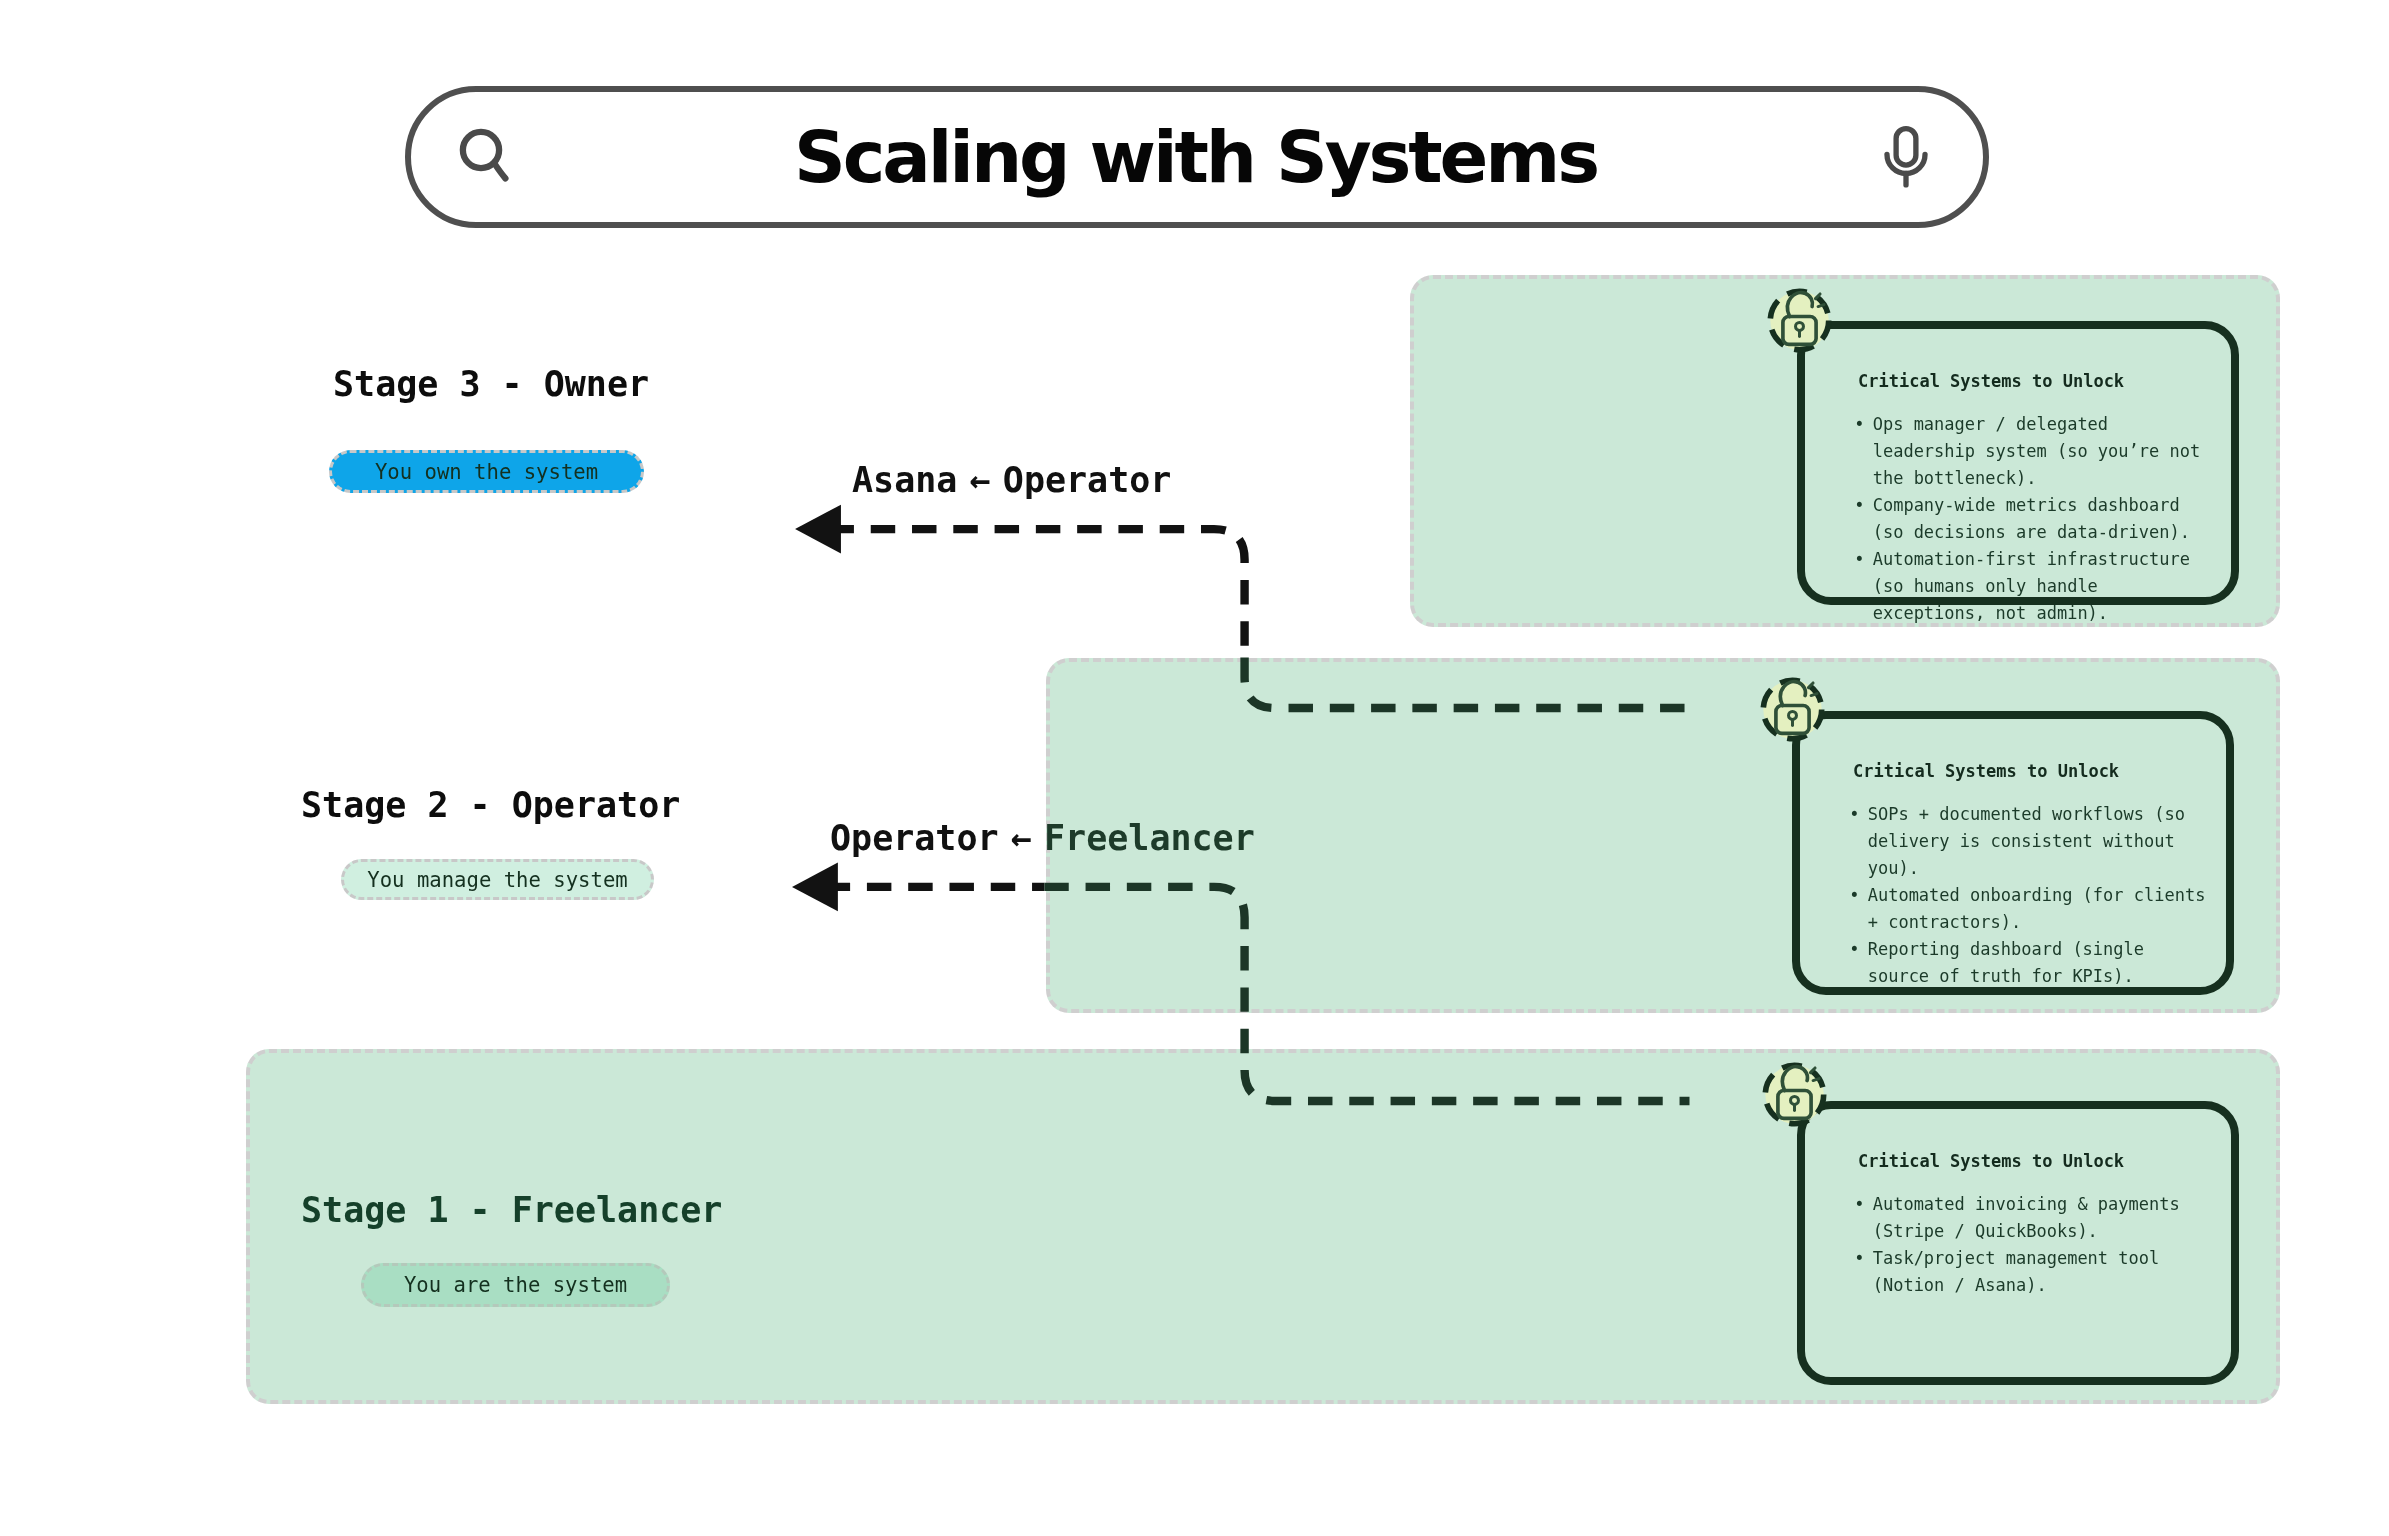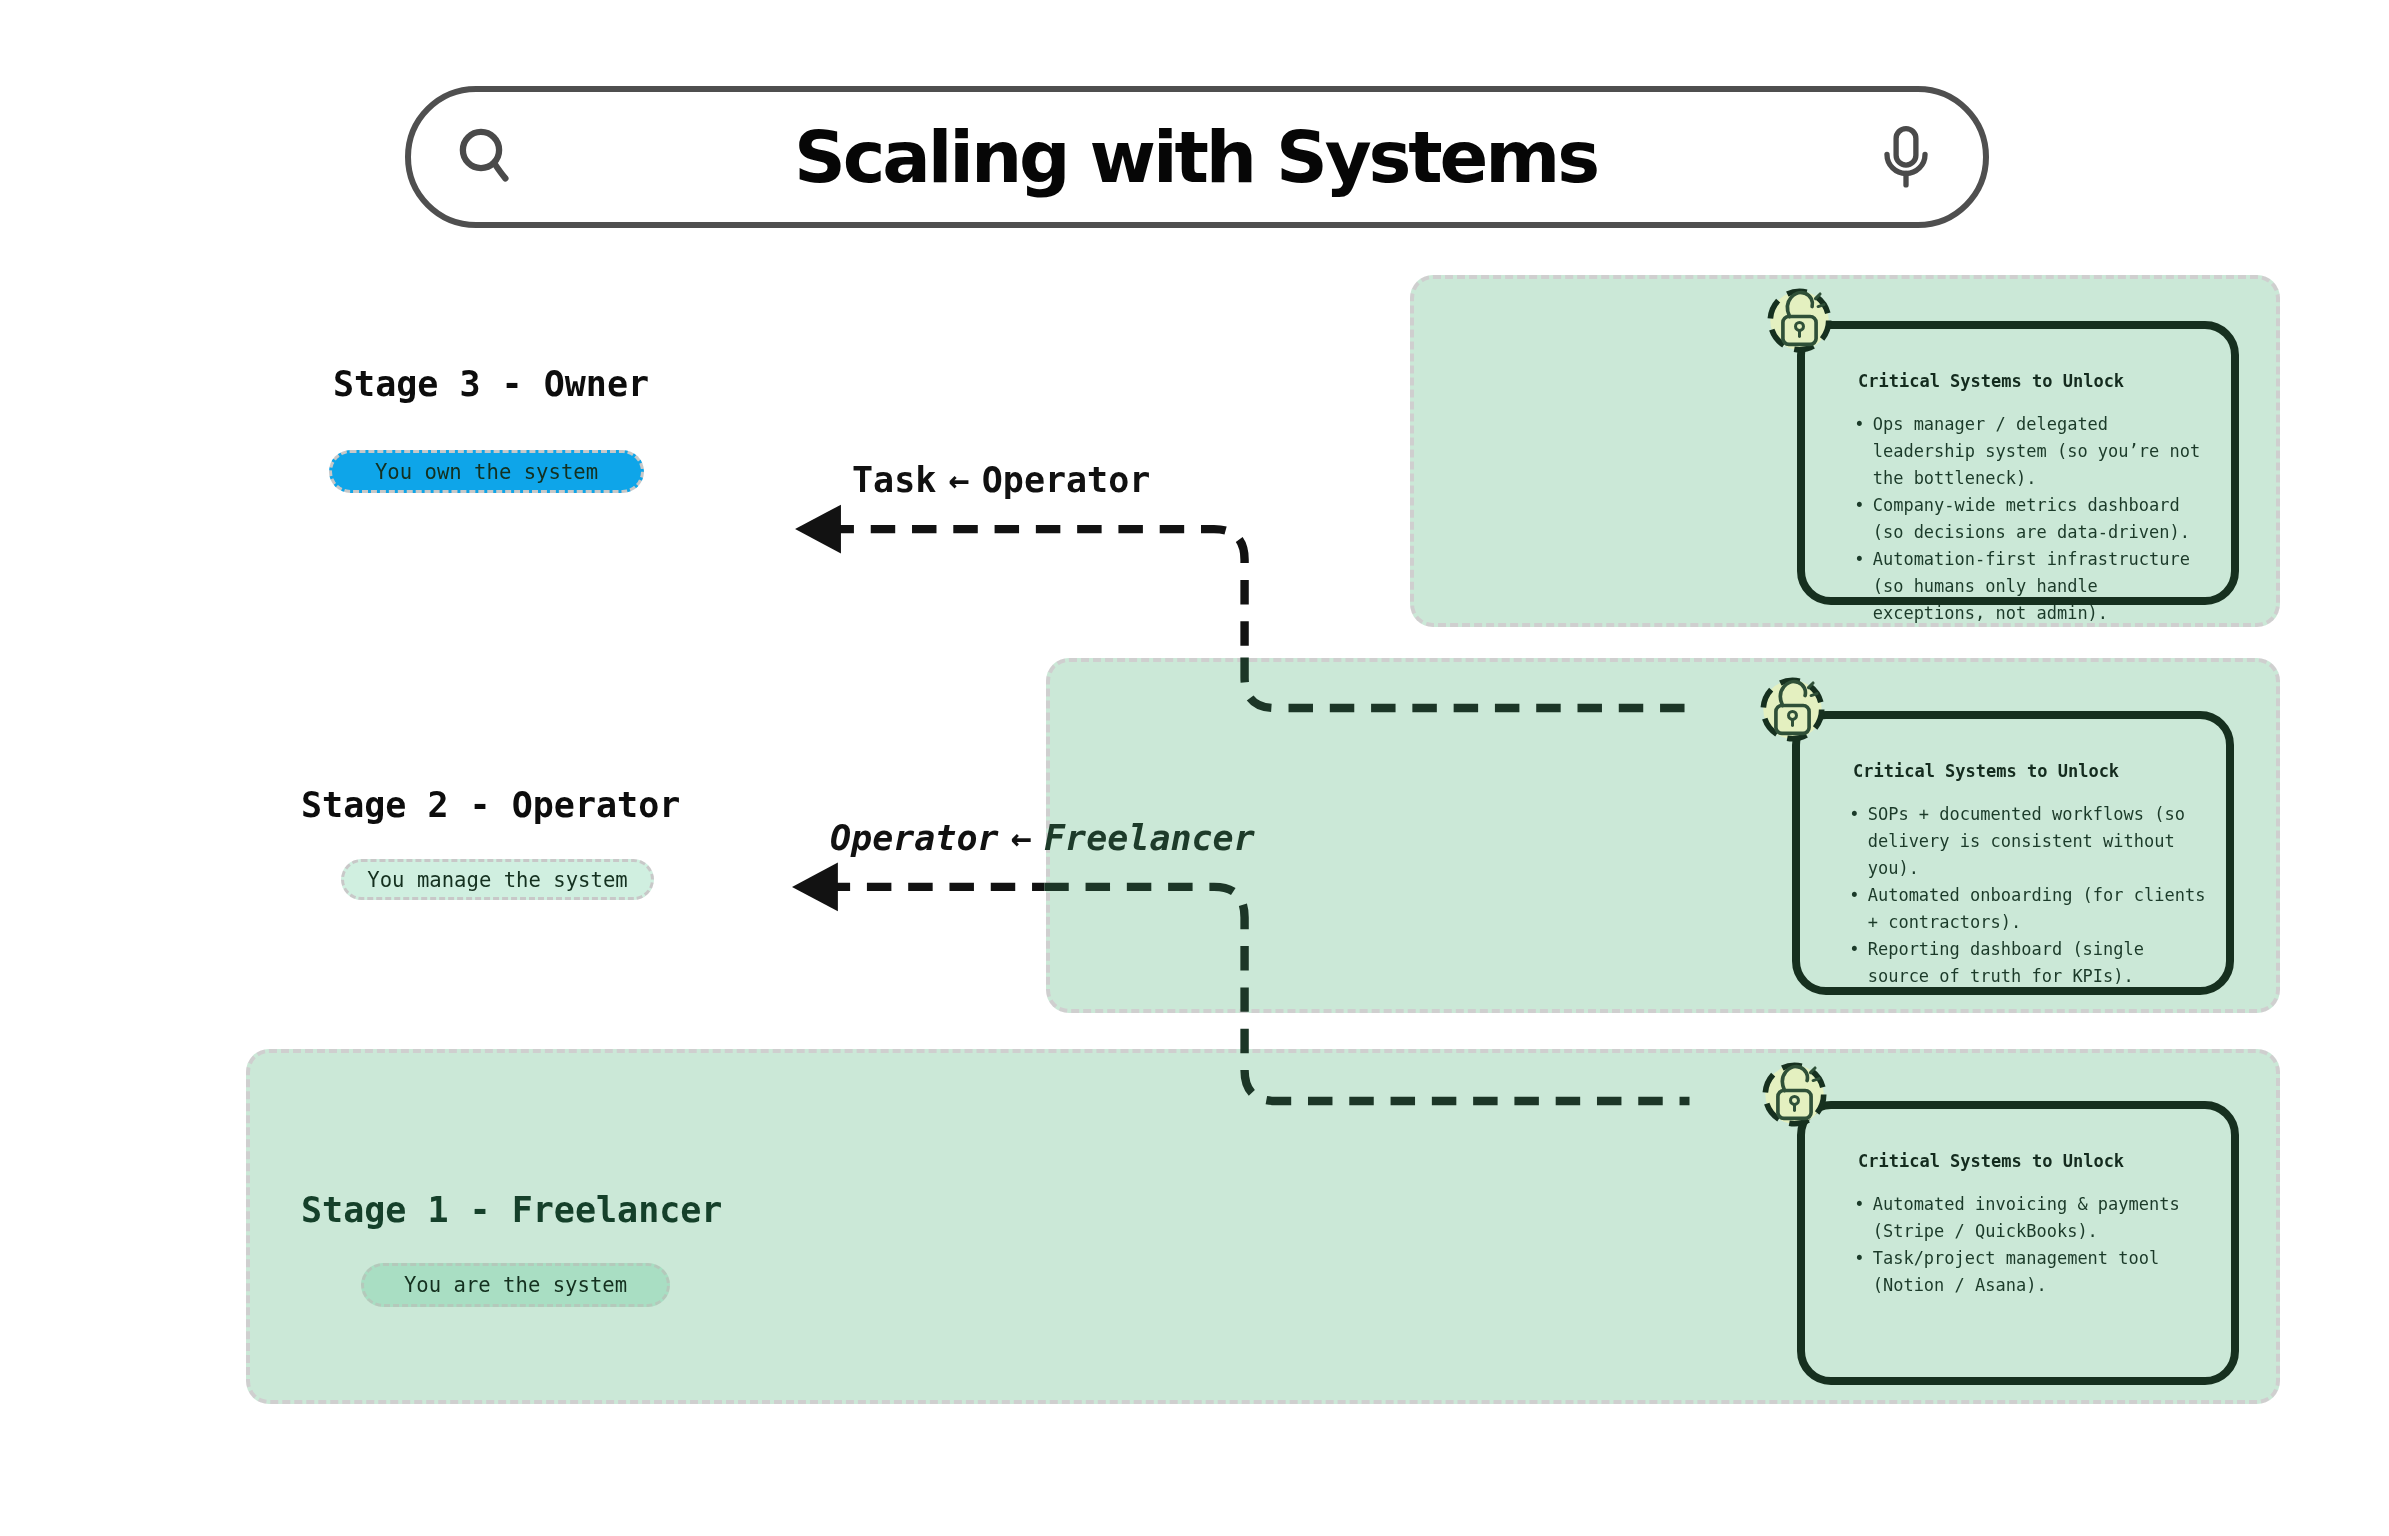--- a/index.html
+++ b/index.html
@@ -53,21 +53,21 @@
   .pill{position:absolute;box-sizing:border-box;border-radius:23px;
     display:flex;align-items:center;justify-content:center;
     font-size:20.6px;color:#14301f;white-space:nowrap;}
   #pill-3{left:329px;top:450px;width:315px;height:43px;background:#0ea5e9;border:3.8px dashed #c8c8c8;}
   #pill-2{left:341px;top:859px;width:313px;height:41px;background:#d0efe0;border:3.8px dashed #c8c8c8;}
   #pill-1{left:361px;top:1263px;width:309px;height:44px;background:#a9dec3;border:3.8px dashed #b4c9bb;}
   
   .transition-label{position:absolute;font-weight:700;font-size:35px;line-height:46px;
     color:#111;white-space:nowrap;}
   #label-owner-operator{left:852px;top:457px;}
-  #label-operator-freelancer{left:830px;top:815px;font-style:italic;}
+  #label-operator-freelancer{left:830px;top:815px;}
   .transition-label .arrow{margin:0 12.2px;}
   #label-operator-freelancer .right{color:#1d3b2a;}
 </style>
 </head>
 <body>
 
 <div id="canvas">
 
   <div class="panel" id="panel-3"></div>
   <div class="panel" id="panel-2"></div>
@@ -146,21 +146,21 @@
 
   <div class="stage-heading" id="heading-3">Stage 3 - Owner</div>
   <div class="stage-heading" id="heading-2">Stage 2 - Operator</div>
   <div class="stage-heading" id="heading-1">Stage 1 - Freelancer</div>
 
   <div class="pill" id="pill-3">You own the system</div>
   <div class="pill" id="pill-2">You manage the system</div>
   <div class="pill" id="pill-1">You are the system</div>
 
   <div class="transition-label" id="label-owner-operator">
-    <span class="left">Task</span><span class="arrow">←</span><span class="right">Operator</span>
+    <span class="left">Asana</span><span class="arrow">←</span><span class="right">Operator</span>
   </div>
   <div class="transition-label" id="label-operator-freelancer">
     <span class="left">Operator</span><span class="arrow">←</span><span class="right">Freelancer</span>
   </div>
 
   <div id="searchbar">
     <span>
       <svg width="63" height="63" viewBox="-40 -40 80 80">
         <circle cx="-7" cy="-7" r="23" fill="none" stroke="#4a4a4a" stroke-width="8"></circle>
         <path d="M 10 10 Q 18 22 24 29" fill="none" stroke="#4a4a4a" stroke-width="8" stroke-linecap="round"></path>

